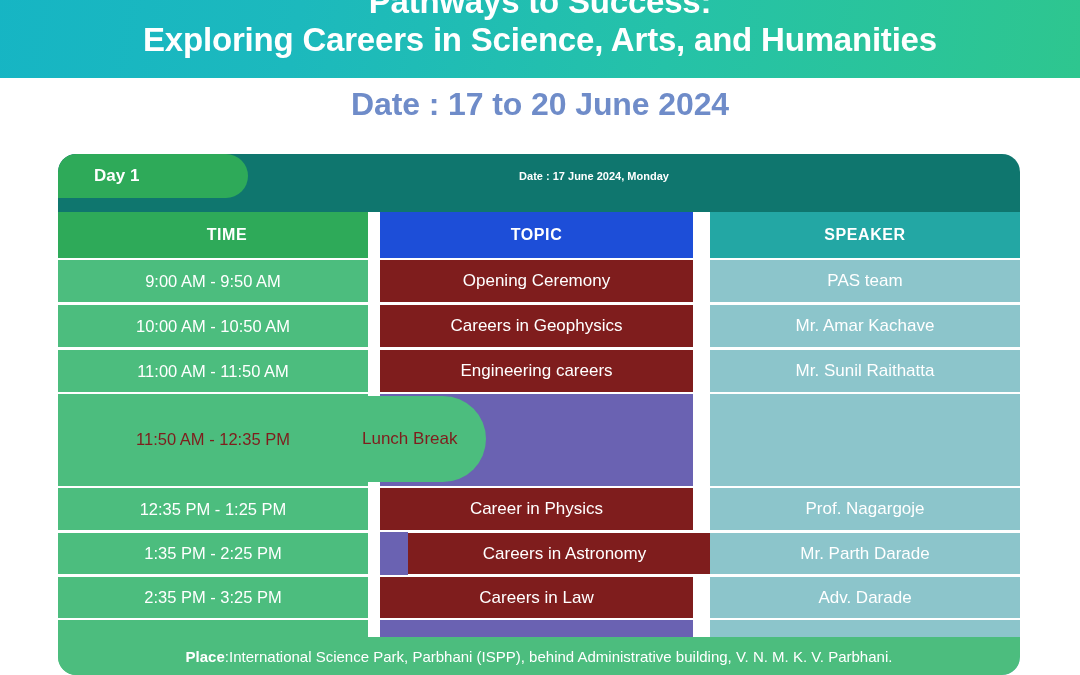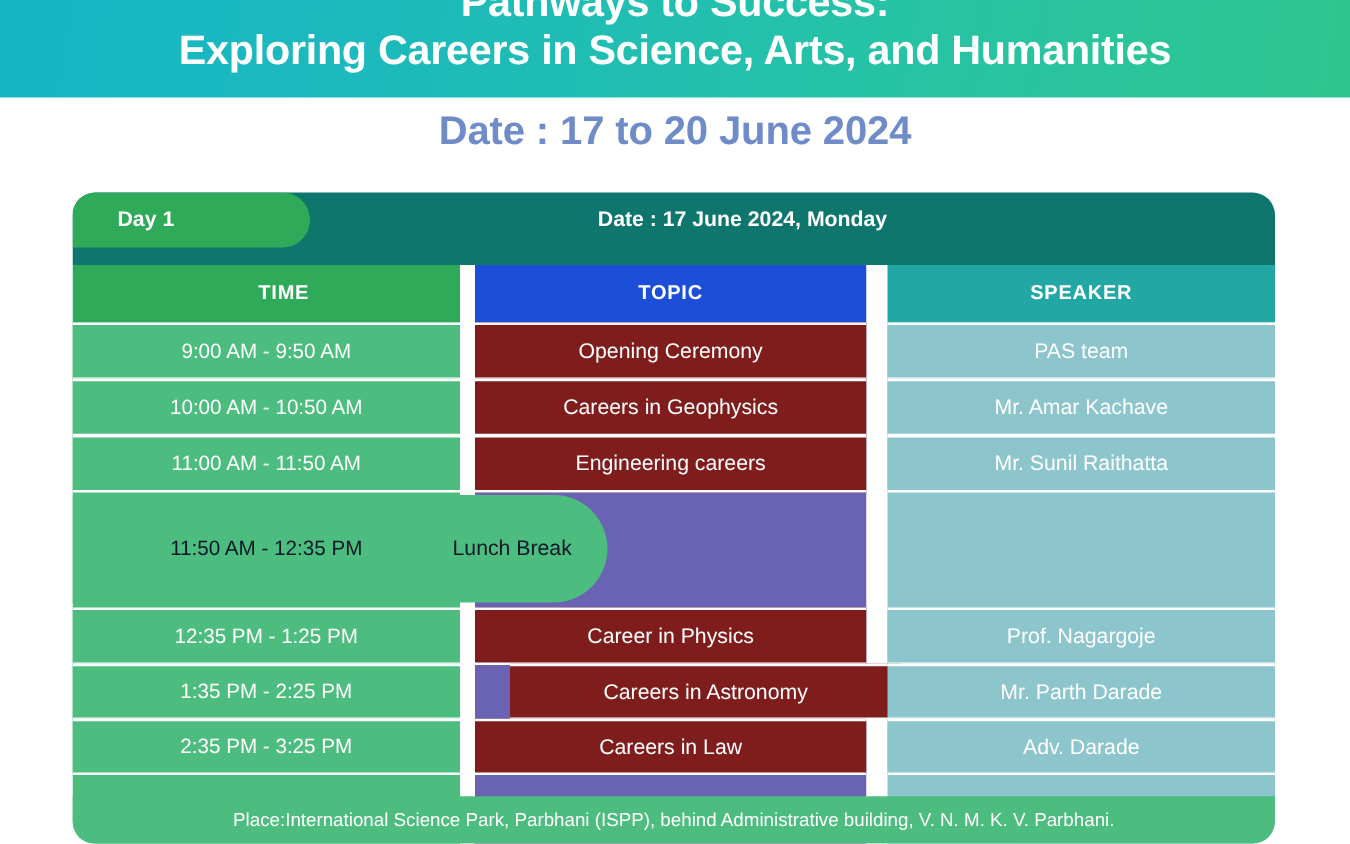--- a/index.html
+++ b/index.html
@@ -99,21 +99,21 @@
   .day-date {
     position: absolute;
     left: 190px;
     top: 0;
     right: 0;
     height: 44px;
     display: flex;
     align-items: center;
     justify-content: center;
     color: #ffffff;
-    font-size: 17px;
+    font-size: 11px;
     font-weight: bold;
     padding-right: 80px;
   }
 
   
   .grid {
     position: relative;
     height: 497px;
     background: #ffffff;
   }
@@ -164,21 +164,21 @@
 
   
   .lunch {
     position: absolute;
     left: 0;
     width: 428px;
     background: #4cbd7e;
     border-radius: 0 46px 46px 0;
     display: flex;
     align-items: center;
-    color: #0f172a;
+    color: #7f1d1d;
     font-size: 16.5px;
     z-index: 5;
   }
   .lunch-time {
     width: 310px;
     text-align: center;
   }
   .lunch-label {
     font-size: 17px;
     margin-left: -6px;
@@ -193,21 +193,21 @@
     height: 38px;
     background: #4cbd7e;
     border-radius: 0 0 18px 18px;
     display: flex;
     align-items: center;
     justify-content: center;
     color: #ffffff;
     font-size: 15px;
     z-index: 9;
   }
-  .footer b { font-weight: normal; }
+  .footer b { font-weight: bold; }
 </style>
 </head>
 <body>
 
 <div id="poster">
 
   <div class="banner">
     <div class="banner-line1">Pathways to Success:</div>
     <div class="banner-line2">Exploring Careers in Science, Arts, and Humanities</div>
   </div>

